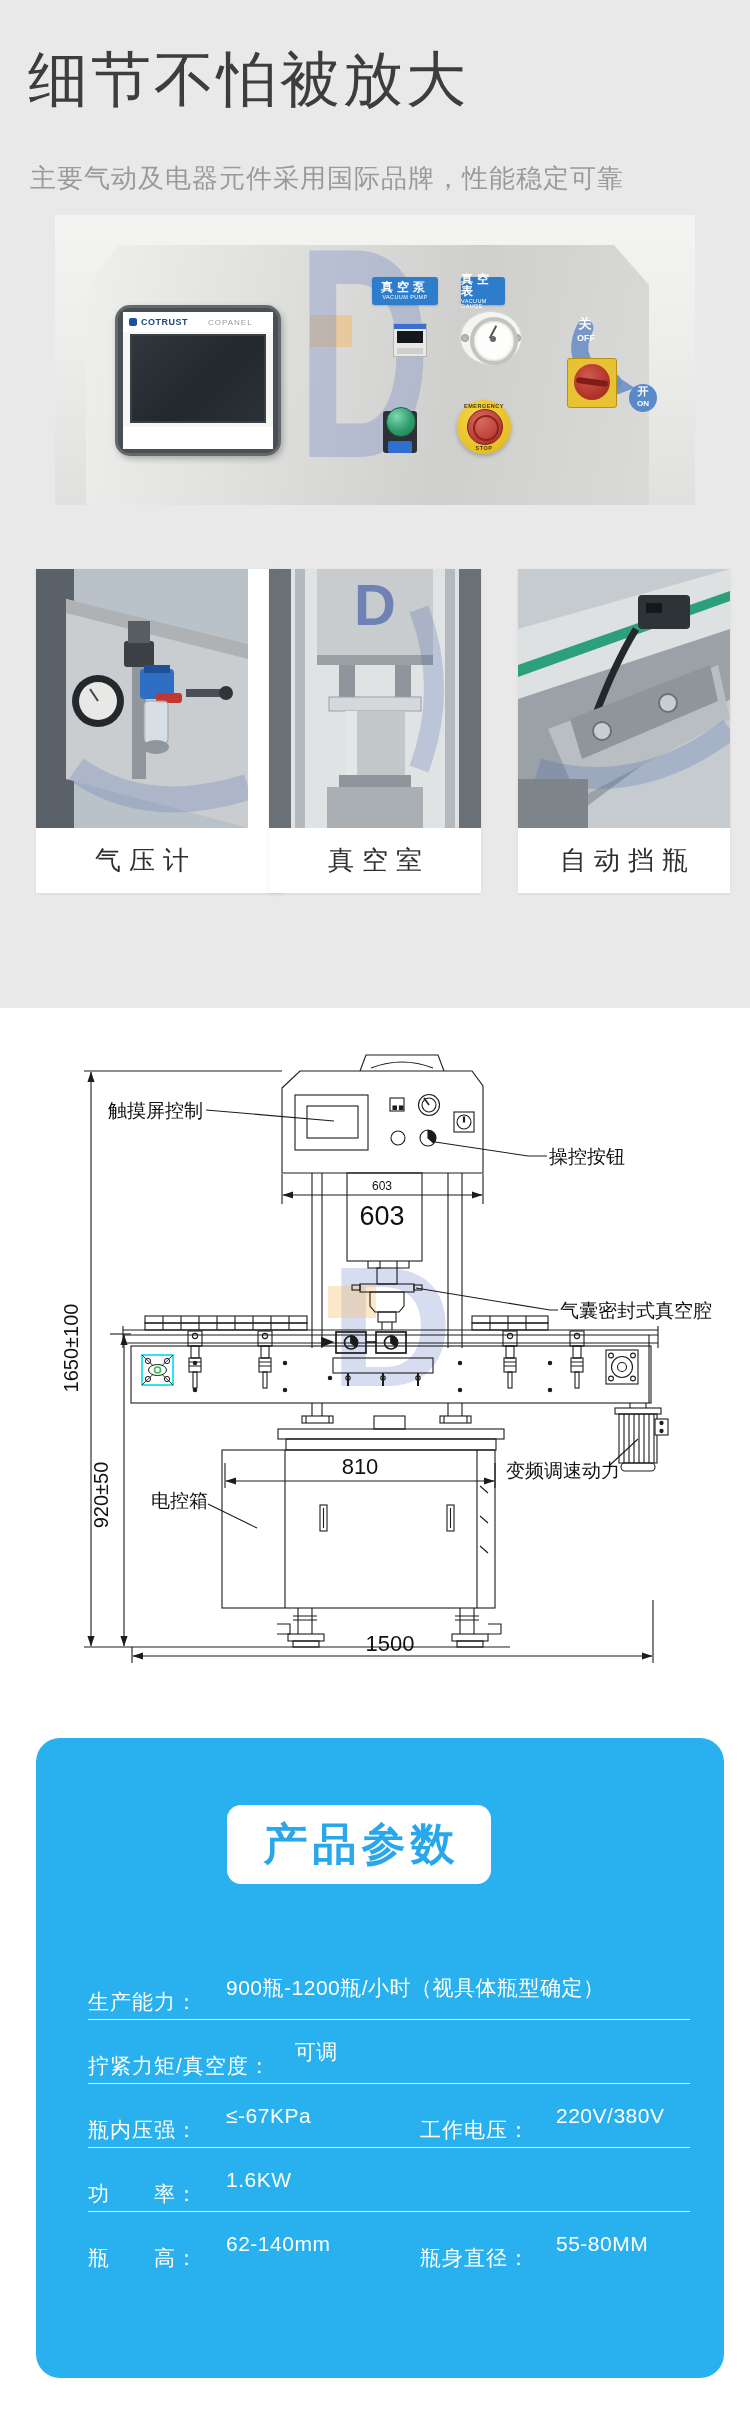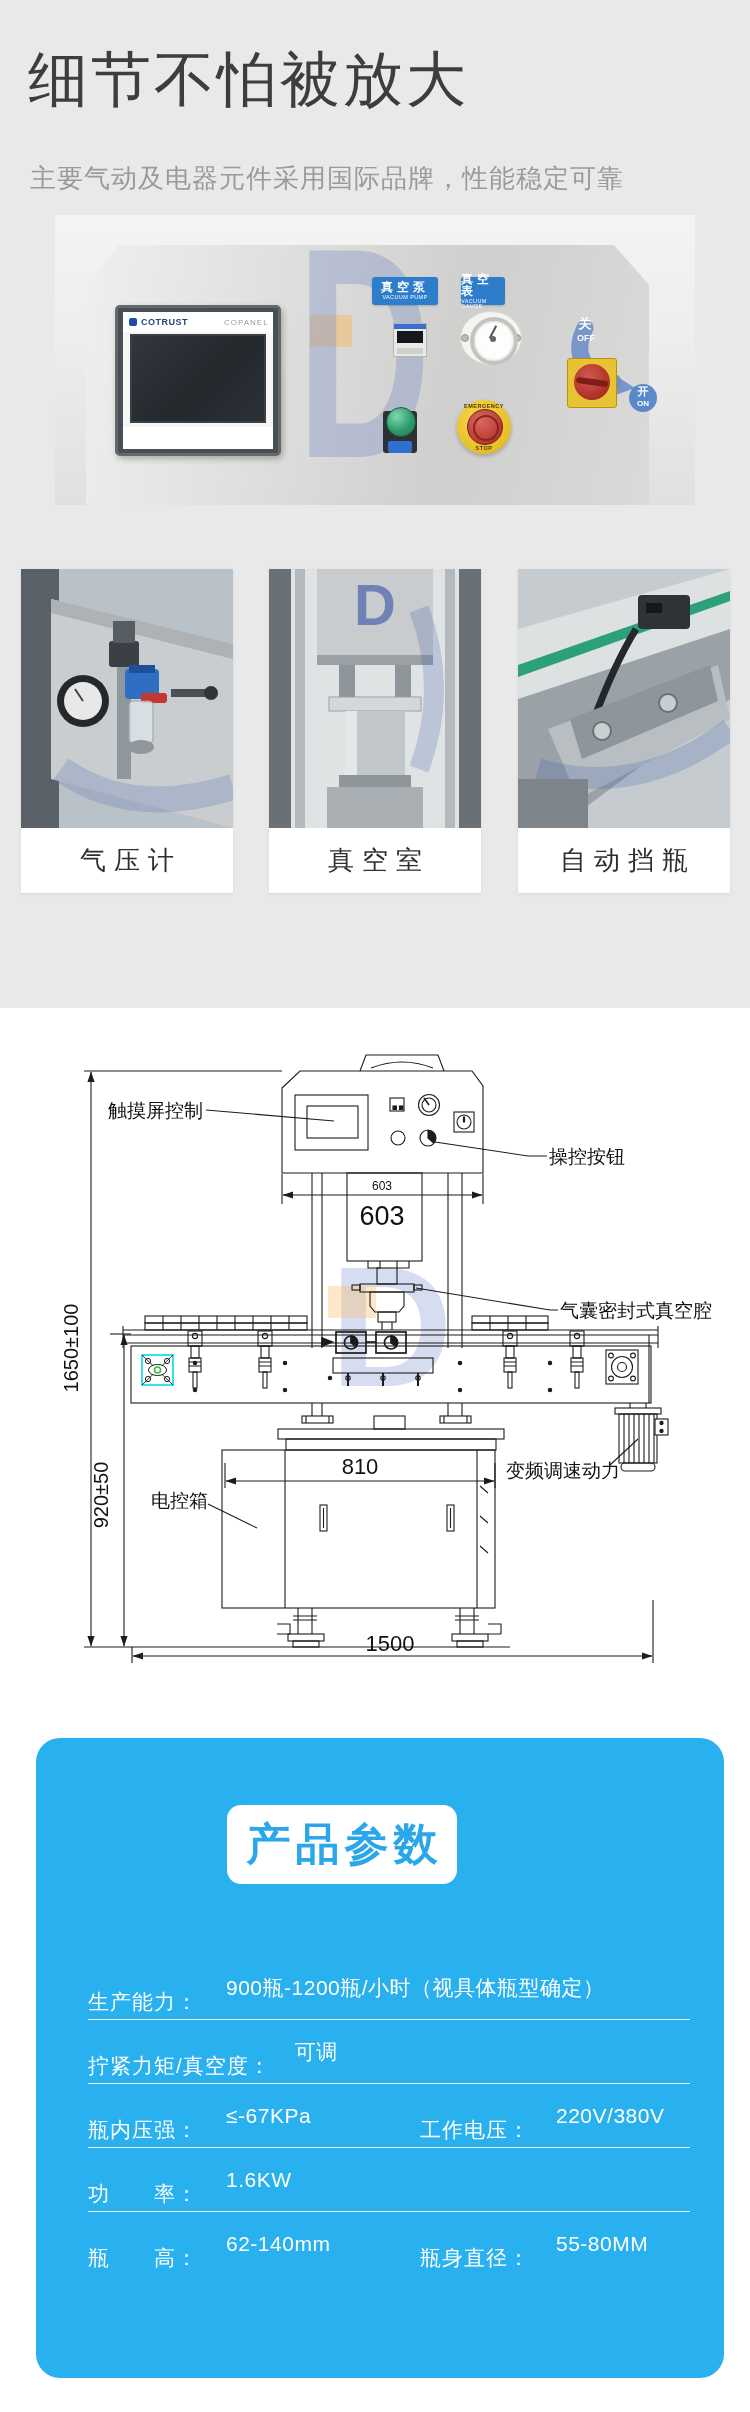--- a/index.html
+++ b/index.html
@@ -34,27 +34,27 @@
     filter:drop-shadow(0 0 1px #a8a8a6);
   }
   .panel-watermark{
     left:242px;top:-12px;width:260px;height:300px;
     font-size:300px;font-weight:bold;color:rgba(125,145,200,0.38);
     transform:scaleX(0.62);transform-origin:left top;line-height:300px;
   }
   .panel-orange{left:255px;top:100px;width:42px;height:32px;background:rgba(243,188,110,0.55);}
   .hmi{
     left:60px;top:90px;width:160px;height:145px;
-    background:#4a4f54;border:3px solid #63686c;border-radius:5px;box-shadow:2px 3px 6px rgba(0,0,0,0.25);
+    background:#4a4f54;border:3px solid #63686c;border-radius:15px;box-shadow:2px 3px 6px rgba(0,0,0,0.25);
   }
   .hmi-inner{left:5px;top:4px;right:5px;bottom:4px;background:#f6f6f4;}
   .hmi-top{left:0;top:0;right:0;height:20px;background:#ffffff;display:flex;align-items:center;}
   .hmi-logo{width:8px;height:8px;margin:0 4px 0 6px;background:#1d4fa0;border-radius:2px;}
   .hmi-brand{font-size:9px;font-weight:bold;color:#23457c;letter-spacing:0.5px;}
-  .hmi-model{font-size:8px;color:#9a9a9a;margin-left:36px;letter-spacing:1px;}
+  .hmi-model{font-size:8px;color:#9a9a9a;margin-left:20px;letter-spacing:1px;}
   .hmi-screen{
     left:7px;top:22px;right:7px;bottom:26px;
     background:linear-gradient(135deg,#31373d 0%,#23282d 55%,#2b3138 100%);
     border:2px solid #3b4045;
   }
   .hmi-bottom{left:0;bottom:0;right:0;height:22px;background:#ffffff;}
   .blue-chip{
     height:28px;background:#2d7dcb;border-radius:3px;color:#fff;
     display:flex;flex-direction:column;align-items:center;justify-content:center;line-height:1;
     box-shadow:0 1px 2px rgba(0,0,0,0.2);
@@ -100,34 +100,34 @@
   }
   .rotary-knob{
     left:519px;top:149px;width:36px;height:36px;border-radius:50%;
     background:radial-gradient(circle at 40% 35%,#d05a50 0%,#b03228 65%,#8c221a 100%);
   }
   .rotary-bar{left:521px;top:164px;width:32px;height:6px;background:#7e1d15;border-radius:3px;transform:rotate(8deg);}
   .photo-swoosh{pointer-events:none;}
 
   
   .card{width:212px;height:324px;top:569px;background:#ffffff;box-shadow:0 1px 3px rgba(0,0,0,0.08);}
-  .card1{left:21px;} .card2{left:269px;} .card3{left:518px;}
+  .card1{left:36px;padding-left:36px;} .card2{left:269px;} .card3{left:518px;}
   .card-photo{left:0;top:0;width:212px;height:259px;overflow:hidden;}
   .card-caption{
     left:0;top:259px;width:212px;height:65px;display:flex;align-items:center;justify-content:center;
     font-size:26px;color:#2f2f2f;letter-spacing:8px;text-indent:8px;
   }
 
   
   .diagram-wrap{left:30px;top:1018px;width:690px;height:648px;}
 
   
   .spec-panel{left:36px;top:1738px;width:688px;height:640px;border-radius:24px;background:#28b0ef;}
   .spec-badge{
-    left:191px;top:67px;width:230px;height:79px;border-radius:14px;background:#ffffff;
+    left:191px;top:67px;width:264px;height:79px;border-radius:14px;background:#ffffff;
     display:flex;align-items:center;justify-content:center;
     font-size:44px;font-weight:bold;color:#29a7ea;letter-spacing:5px;text-indent:5px;
   }
   .spec-rows{left:52px;top:218px;width:602px;}
   .spec-row{position:relative;height:63px;display:flex;align-items:center;color:#ffffff;font-size:21px;}
   .spec-row.sep{border-bottom:1px solid rgba(255,255,255,0.92);}
   .spec-label{font-weight:normal;min-width:130px;letter-spacing:1px;margin-top:28px;}
   .spec-label.wide{min-width:0;margin-right:16px;}
   .spec-value{letter-spacing:0.5px;margin-left:8px;}
   .spec-col2{position:absolute;left:332px;display:flex;align-items:center;}

